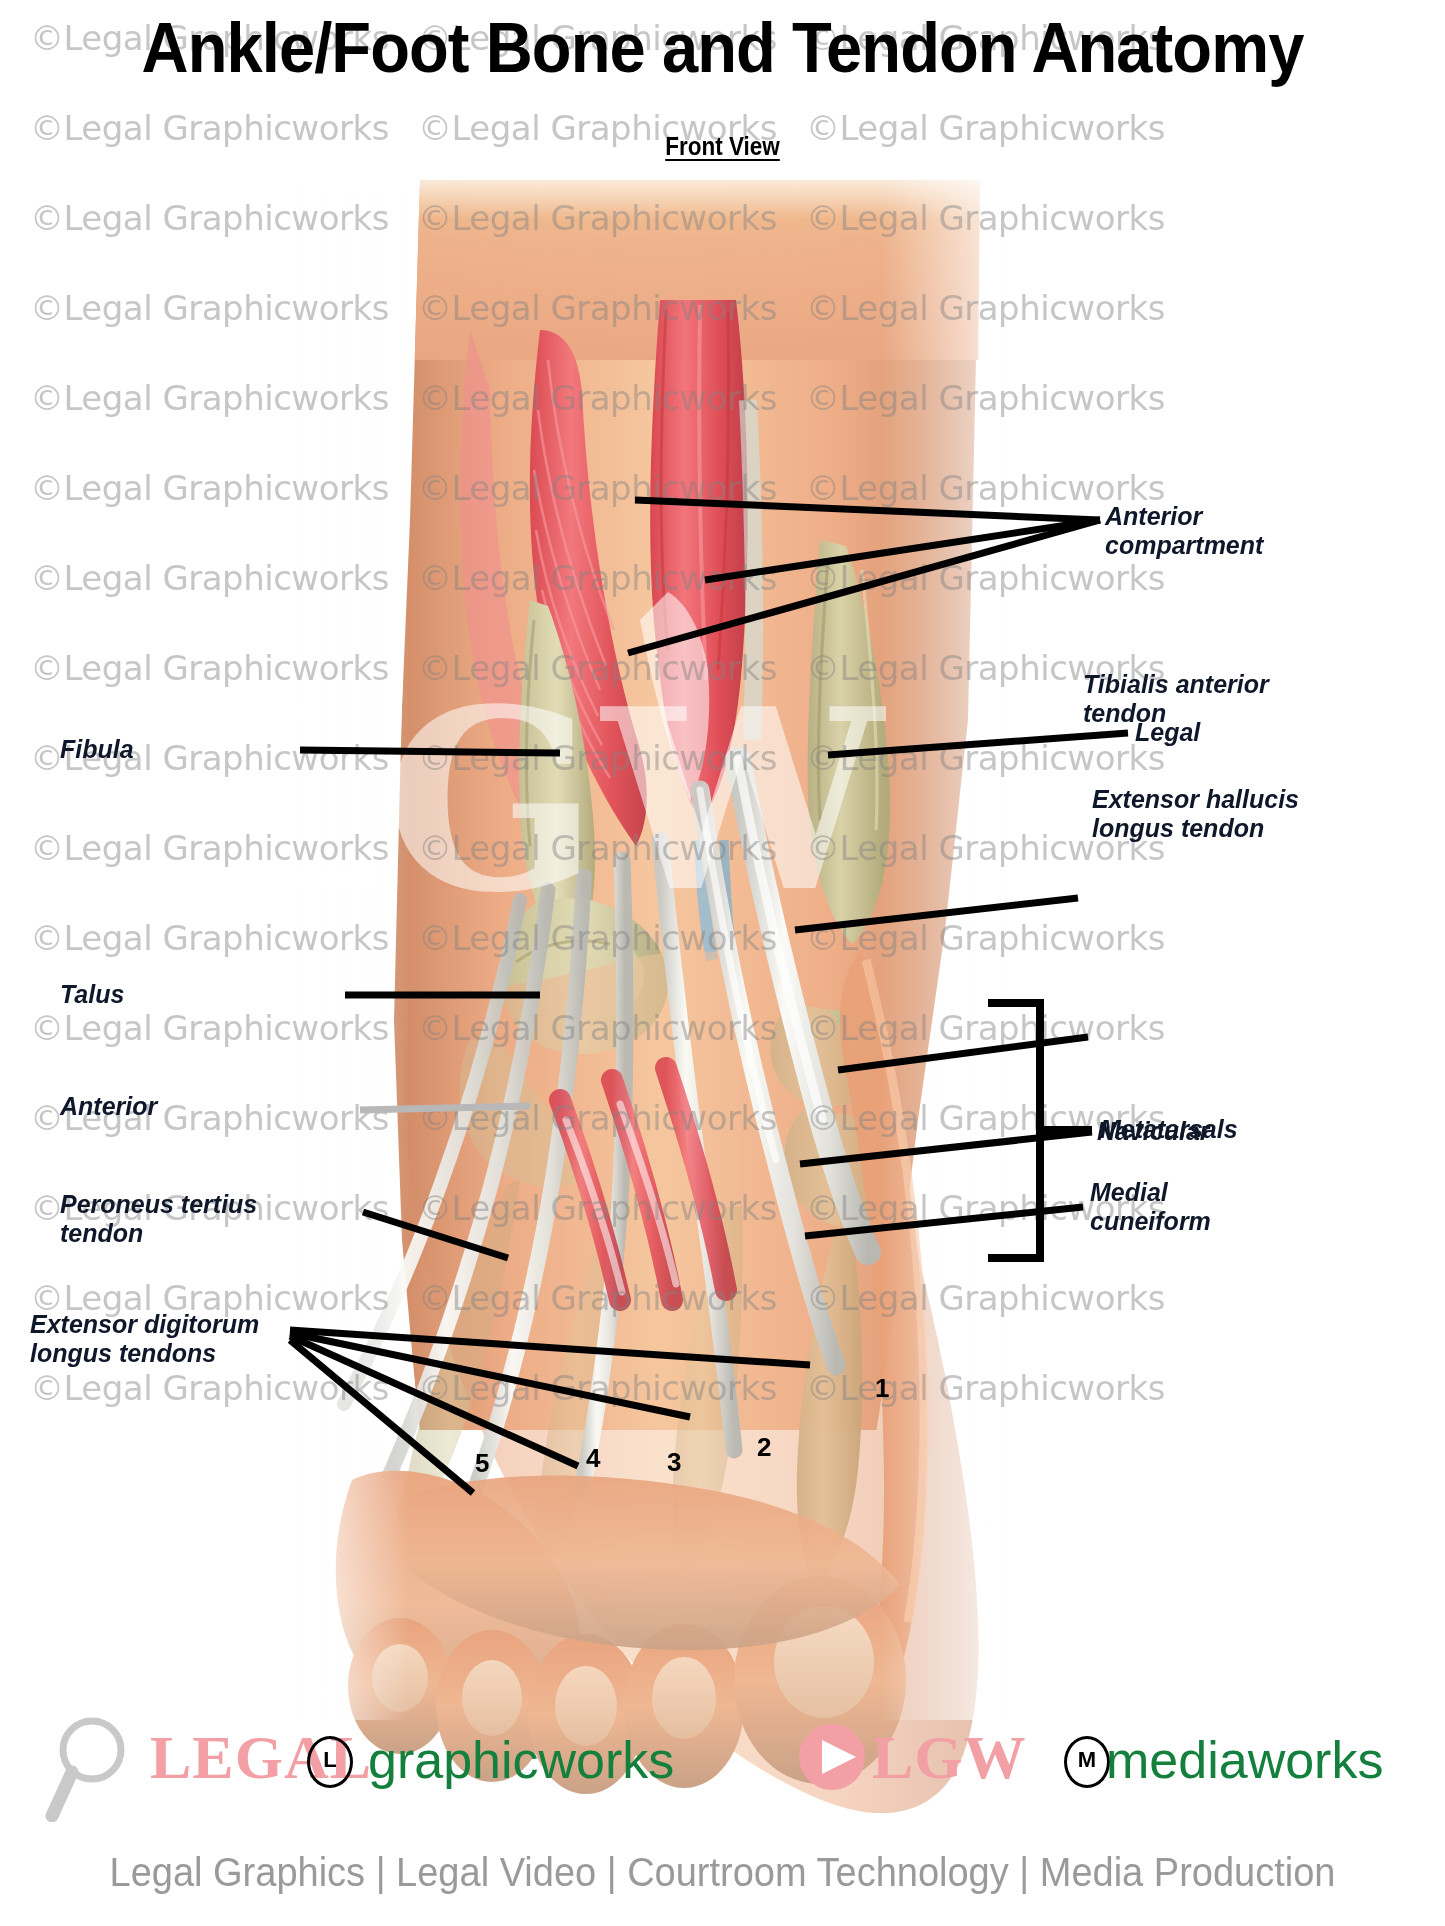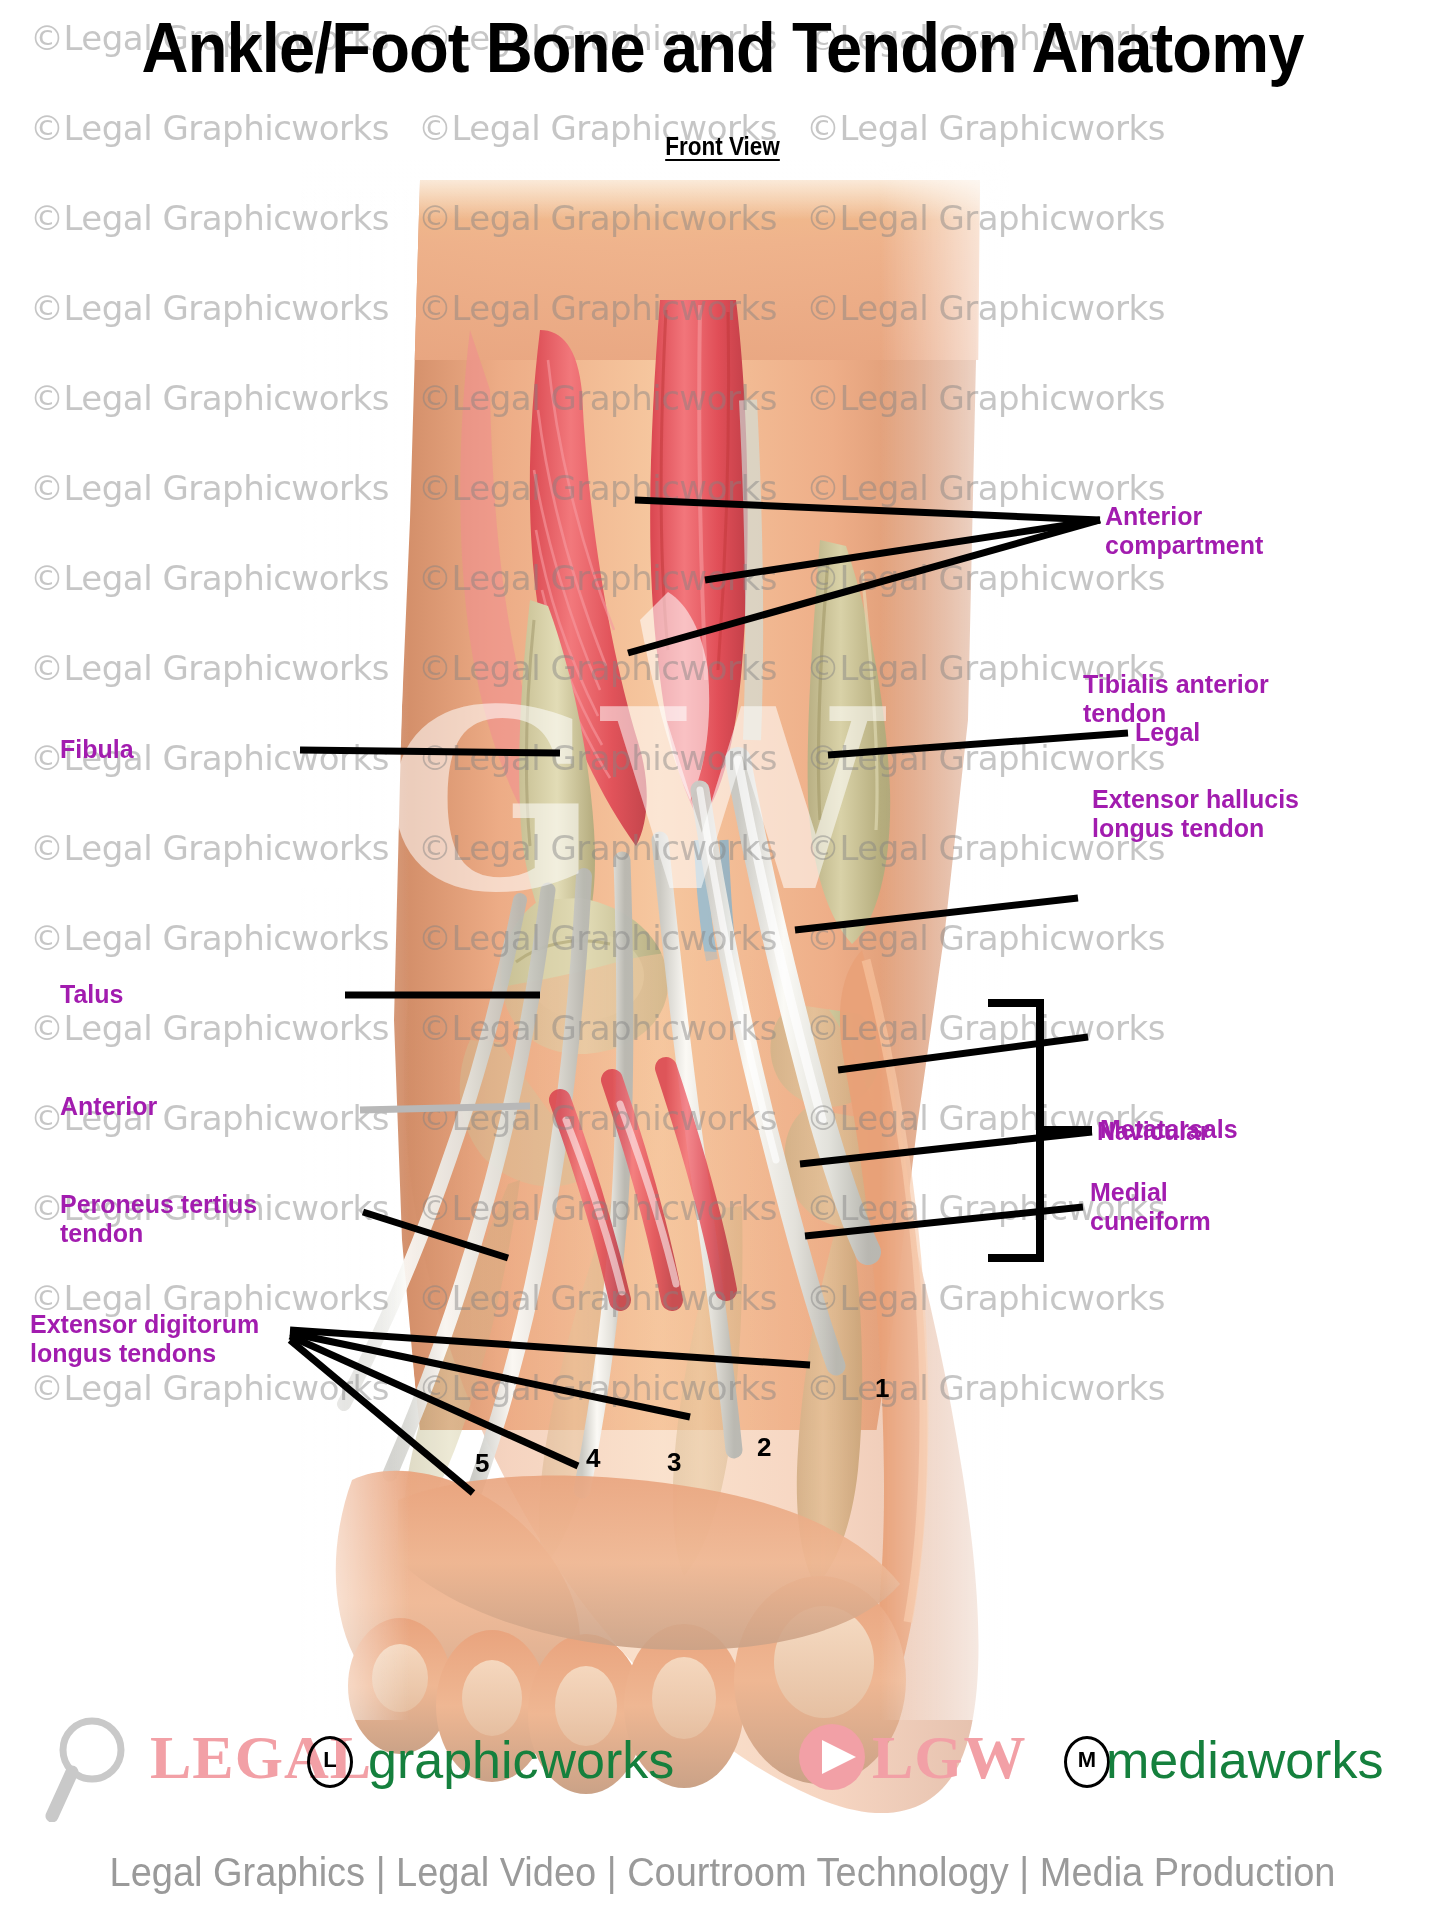--- a/index.html
+++ b/index.html
@@ -41,21 +41,21 @@
     text-decoration:underline;text-underline-offset:4px;
     font-family:"Liberation Sans Narrow","Liberation Sans",sans-serif;
     transform:scaleX(.9);
   }
 
   
   .lbl{
     position:absolute;z-index:15;
     font-weight:700;font-size:25px;line-height:29px;
     font-family:"Liberation Sans Narrow","Liberation Sans",sans-serif;
-    color:#a21caf;white-space:pre-line;
+    color:#0f172a;white-space:pre-line;font-style:italic;
   }
   .lbl.right{text-align:left;}
   .lbl.left{text-align:left;}
   .num{
     position:absolute;z-index:15;font-weight:700;font-size:26px;
     font-family:"Liberation Sans Narrow","Liberation Sans",sans-serif;
   }
 
   
   #leaders{position:absolute;inset:0;z-index:14;pointer-events:none;}

